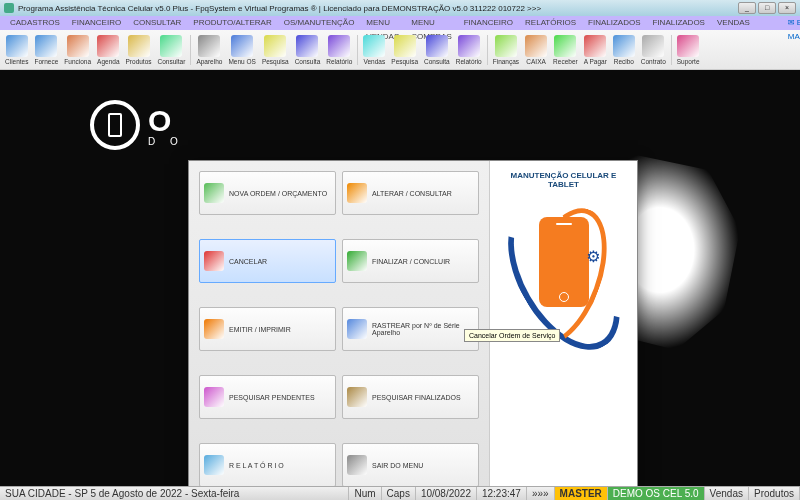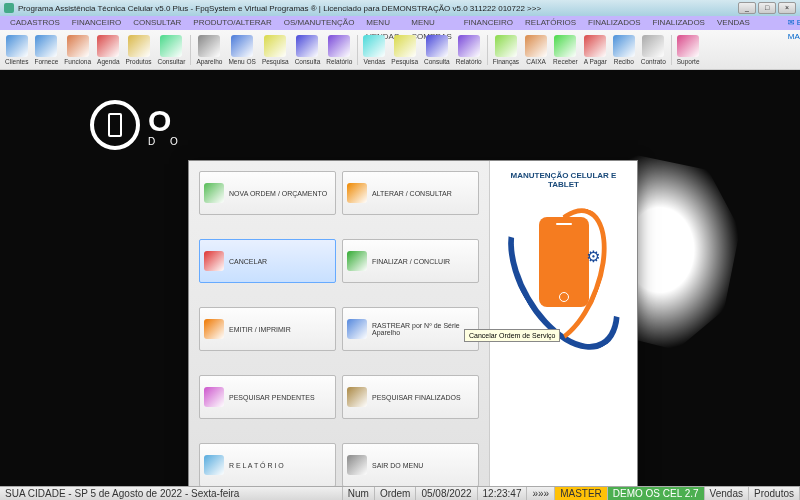--- a/index.html
+++ b/index.html
@@ -35,21 +35,21 @@
 .modal-title{font-size:8px;font-weight:bold;color:#1a4a7a;text-align:center;margin-bottom:8px}
 .phone-logo{width:90px;height:160px;position:relative}
 .phone-body{position:absolute;left:20px;top:20px;width:50px;height:90px;background:#f57c20;border-radius:8px}
 .phone-body::before{content:"";position:absolute;top:6px;left:50%;transform:translateX(-50%);width:16px;height:2px;background:#fff;border-radius:1px}
 .phone-body::after{content:"";position:absolute;bottom:5px;left:50%;transform:translateX(-50%);width:8px;height:8px;border:1px solid #fff;border-radius:50%}
 .swoosh{position:absolute;inset:0;border:6px solid #1a4a9a;border-radius:50%;border-top-color:transparent;border-right-color:transparent;transform:rotate(-30deg)}
 .swoosh2{position:absolute;inset:8px;border:5px solid #f57c20;border-radius:50%;border-bottom-color:transparent;border-left-color:transparent;transform:rotate(20deg)}
 .gears-sm{position:absolute;right:8px;top:50px;font-size:16px;color:#1a4a9a}
 .statusbar{position:absolute;bottom:0;left:0;right:0;height:14px;background:linear-gradient(#f0f0f0,#d8d8d8);border-top:1px solid #aaa;display:flex;font-size:10px;color:#333}
 .sb-cell{padding:0 5px;border-right:1px solid #bbb;height:100%;display:flex;align-items:center}
-.sb-master{background:#ffc107;font-weight:normal}
+.sb-master{background:#ffc107;font-weight:bold}
 .sb-demo{background:#4caf50;color:#fff}
 .sb-push{margin-left:auto}
 </style>
 </head>
 <body>
 
 <div class="titlebar">
   <div class="titlebar-icon"></div>
   <span>Programa Assistência Técnica Celular v5.0 Plus - FpqSystem e Virtual Programas ® | Licenciado para  DEMONSTRAÇÃO v5.0 311222 010722 &gt;&gt;&gt;</span>
   <div class="win-btns">
@@ -235,21 +235,21 @@
         <div class="phone-body"></div>
         <div class="gears-sm">⚙</div>
       </div>
     </div>
   </div>
 </div>
 
 <div class="statusbar">
   <div class="sb-cell" style="flex:1"> SUA CIDADE - SP  5 de Agosto de 2022 - Sexta-feira</div>
   <div class="sb-cell sb-push">Num</div>
-  <div class="sb-cell">Ordem</div>
-  <div class="sb-cell">05/08/2022</div>
+  <div class="sb-cell">Caps</div>
+  <div class="sb-cell">10/08/2022</div>
   <div class="sb-cell">12:23:47</div>
   <div class="sb-cell">»»»</div>
   <div class="sb-cell sb-master">MASTER</div>
-  <div class="sb-cell sb-demo">DEMO OS CEL 2.7</div>
+  <div class="sb-cell sb-demo">DEMO OS CEL 5.0</div>
   <div class="sb-cell">Vendas</div>
   <div class="sb-cell">Produtos</div>
 </div>
 
 </body></html>

